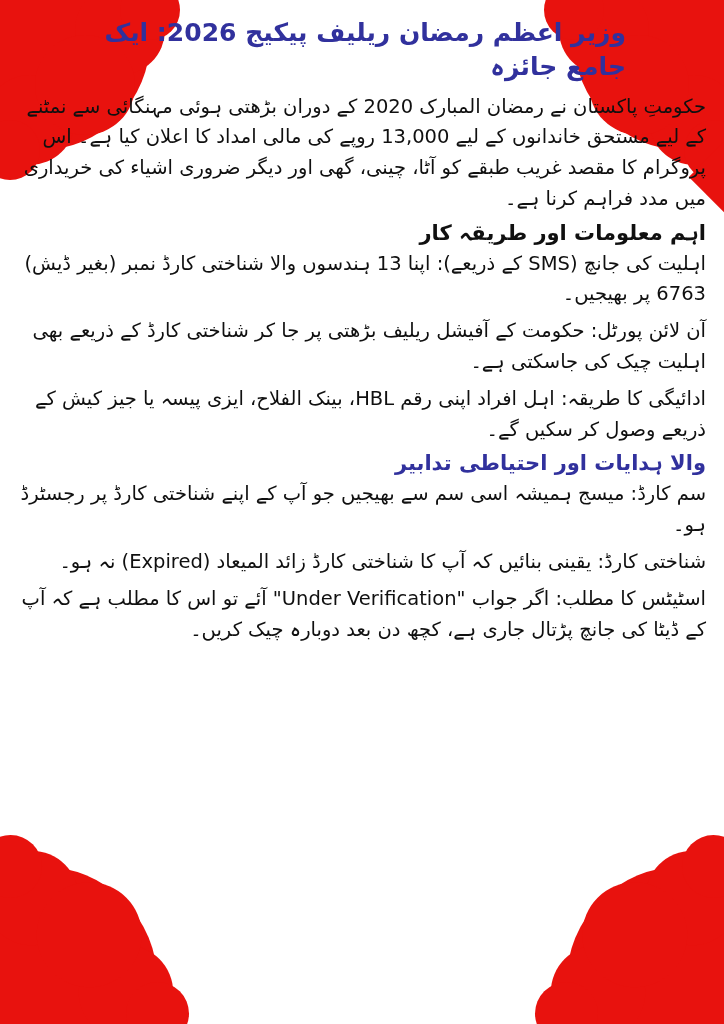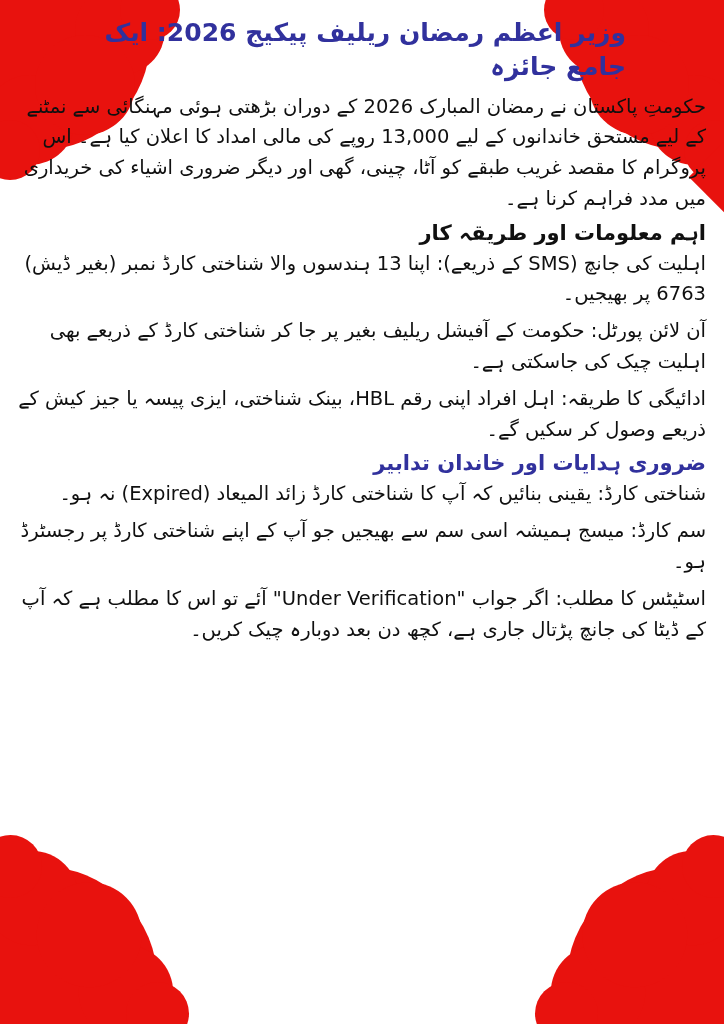--- a/index.html
+++ b/index.html
@@ -81,24 +81,24 @@
     <circle cx="120" cy="30" r="45"></circle>
     <circle cx="30" cy="120" r="45"></circle>
   <circle cx="85" cy="85" r="50"></circle>
     <circle cx="150" cy="10" r="30"></circle>
     <circle cx="10" cy="150" r="30"></circle>
 </svg>
 
 <div class="content">
   <div class="title">وزیر اعظم رمضان ریلیف پیکیج 2026: ایک جامع جائزہ</div>
 
-  <p class="para">حکومتِ پاکستان نے رمضان المبارک 2026 کے دوران بڑھتی ہوئی مہنگائی سے نمٹنے کے لیے مستحق خاندانوں کے لیے 13,000 روپے کی مالی امداد کا اعلان کیا ہے۔ اس پروگرام کا مقصد غریب طبقے کو آٹا، چینی، گھی اور دیگر ضروری اشیاء کی خریداری میں مدد فراہم کرنا ہے۔</p>
+  <p class="para">حکومتِ پاکستان نے رمضان المبارک 2020 کے دوران بڑھتی ہوئی مہنگائی سے نمٹنے کے لیے مستحق خاندانوں کے لیے 13,000 روپے کی مالی امداد کا اعلان کیا ہے۔ اس پروگرام کا مقصد غریب طبقے کو آٹا، چینی، گھی اور دیگر ضروری اشیاء کی خریداری میں مدد فراہم کرنا ہے۔</p>
 
   <div class="section-heading">اہم معلومات اور طریقہ کار</div>
   <p class="para">اہلیت کی جانچ (SMS کے ذریعے): اپنا 13 ہندسوں والا شناختی کارڈ نمبر (بغیر ڈیش) 6763 پر بھیجیں۔</p>
-  <p class="para">آن لائن پورٹل: حکومت کے آفیشل ریلیف بغیر پر جا کر شناختی کارڈ کے ذریعے بھی اہلیت چیک کی جاسکتی ہے۔</p>
-  <p class="para">ادائیگی کا طریقہ: اہل افراد اپنی رقم HBL، بینک شناختی، ایزی پیسہ یا جیز کیش کے ذریعے وصول کر سکیں گے۔</p>
+  <p class="para">آن لائن پورٹل: حکومت کے آفیشل ریلیف بڑھتی پر جا کر شناختی کارڈ کے ذریعے بھی اہلیت چیک کی جاسکتی ہے۔</p>
+  <p class="para">ادائیگی کا طریقہ: اہل افراد اپنی رقم HBL، بینک الفلاح، ایزی پیسہ یا جیز کیش کے ذریعے وصول کر سکیں گے۔</p>
 
-  <div class="section-heading blue">ضروری ہدایات اور خاندان تدابیر</div>
+  <div class="section-heading blue">والا ہدایات اور احتیاطی تدابیر</div>
+  <p class="para">سم کارڈ: میسج ہمیشہ اسی سم سے بھیجیں جو آپ کے اپنے شناختی کارڈ پر رجسٹرڈ ہو۔</p>
   <p class="para">شناختی کارڈ: یقینی بنائیں کہ آپ کا شناختی کارڈ زائد المیعاد (Expired) نہ ہو۔</p>
-  <p class="para">سم کارڈ: میسج ہمیشہ اسی سم سے بھیجیں جو آپ کے اپنے شناختی کارڈ پر رجسٹرڈ ہو۔</p>
   <p class="para">اسٹیٹس کا مطلب: اگر جواب "Under Verification" آئے تو اس کا مطلب ہے کہ آپ کے ڈیٹا کی جانچ پڑتال جاری ہے، کچھ دن بعد دوبارہ چیک کریں۔</p>
 </div>
 
 </body></html>

